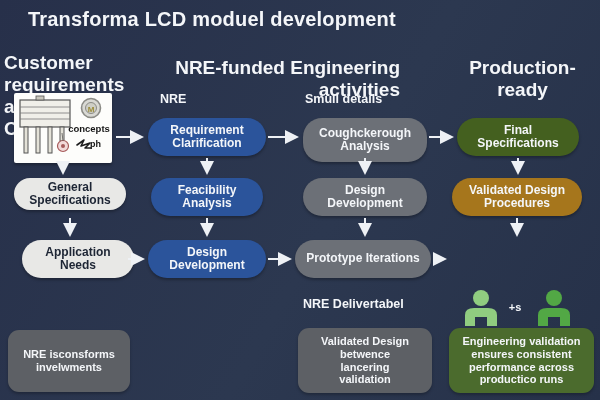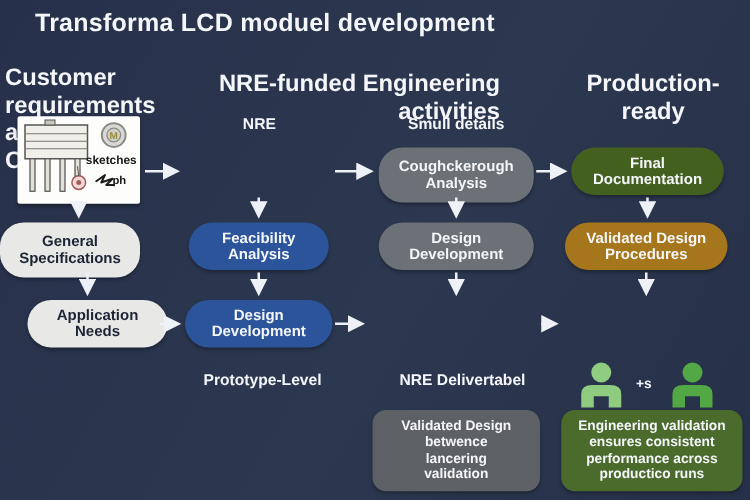--- a/index.html
+++ b/index.html
@@ -5,21 +5,21 @@
   html,body{margin:0;padding:0;background:#1b2334;}
   .stage{
     position:relative;width:600px;height:400px;overflow:hidden;
     font-family:"Liberation Sans", sans-serif;
     background:linear-gradient(120deg,#27304a 0%, var(--bg) 55%, #263149 100%);
     color:var(--text);
   }
   .abs{position:absolute;}
   .title{left:28px;top:8px;font-size:20px;font-weight:bold;letter-spacing:.2px;}
   .colhead{font-size:19px;font-weight:bold;line-height:1.15;white-space:pre-line;}
-  .sub{font-size:12.5px;font-weight:bold;text-align:center;}
+  .sub{font-size:12.5px;font-weight:bold;text-align:left;}
   .pill{
     border-radius:19px;display:flex;align-items:center;justify-content:center;
     text-align:center;font-size:12px;font-weight:bold;line-height:1.12;
     white-space:pre-line;box-shadow:0 2px 3px rgba(0,0,0,.28);
   }
   .pill.blue{background:var(--blue);color:var(--text);}
   .pill.gray{background:var(--gray);color:var(--text);}
   .pill.green{background:var(--green);color:var(--text);}
   .pill.gold{background:var(--gold);color:var(--text);}
   .pill.light{background:var(--light);color:var(--darktext);}
@@ -62,56 +62,60 @@
       <rect x="34" y="34" width="4" height="26" fill="#e4e2d8" stroke="#555" stroke-width="1"></rect>
       <rect x="46" y="34" width="4" height="14" fill="#e4e2d8" stroke="#555" stroke-width="1"></rect>
       <circle cx="49" cy="53" r="5.5" fill="#f2d9d9" stroke="#a65b5b" stroke-width="1.2"></circle>
       <circle cx="49" cy="53" r="2" fill="#a65b5b"></circle>
       <line x1="48" y1="40" x2="49" y2="48" stroke="#555" stroke-width=".8"></line>
       <circle cx="77" cy="15" r="9.5" fill="#d9d9d4" stroke="#8b8b86" stroke-width="1.6"></circle>
       <circle cx="77" cy="15" r="5.5" fill="#cfcfc6" stroke="#8b8b86" stroke-width="1"></circle>
       <text x="77" y="18.5" font-size="8" font-weight="bold" fill="#9a8c3a" text-anchor="middle" font-family="Liberation Sans, sans-serif">M</text>
       <path d="M63 52 l7 -5 l-3 6 l9 -3 l-5 5 l6 0" fill="none" stroke="#1e1e1e" stroke-width="1.6" stroke-linejoin="round" stroke-linecap="round"></path>
     </svg>
-    <div class="abs" style="left:54px;top:30px;width:42px;text-align:center;font-size:9.5px;font-weight:bold;color:#161616;">sketches</div>
+    <div class="abs" style="left:54px;top:30px;width:42px;text-align:center;font-size:9.5px;font-weight:bold;color:#161616;">concepts</div>
     <div class="abs" style="left:76px;top:46px;font-size:9px;font-weight:bold;color:#161616;">ph</div>
   </div>
 
+  <div class="abs pill blue" style="left:148px;top:118px;width:118px;height:38px;">Requirement
+Clarification</div>
   <div class="abs pill gray" style="left:303px;top:118px;width:124px;height:44px;">Coughckerough
 Analysis</div>
   <div class="abs pill green" style="left:457px;top:118px;width:122px;height:38px;">Final
-Documentation</div>
+Specifications</div>
 
-  <div class="abs pill light" style="left:0;top:178px;width:112px;height:44px;">General
+  <div class="abs pill light" style="left:14px;top:178px;width:112px;height:32px;">General
 Specifications</div>
   <div class="abs pill blue" style="left:151px;top:178px;width:112px;height:38px;">Feacibility
 Analysis</div>
   <div class="abs pill gray" style="left:303px;top:178px;width:124px;height:38px;">Design
 Development</div>
   <div class="abs pill gold" style="left:452px;top:178px;width:130px;height:38px;">Validated Design
 Procedures</div>
 
   <div class="abs pill light" style="left:22px;top:240px;width:112px;height:38px;">Application
 Needs</div>
   <div class="abs pill blue" style="left:148px;top:240px;width:118px;height:38px;">Design
 Development</div>
+  <div class="abs pill gray" style="left:295px;top:240px;width:136px;height:38px;">Prototype Iterations</div>
 
-  <div class="abs sub" style="left:150px;top:297px;width:120px;">Prototype-Level</div>
   <div class="abs sub" style="left:303px;top:297px;width:134px;">NRE Delivertabel</div>
 
   <svg class="abs" style="left:461px;top:289px;" width="40" height="38" viewBox="0 0 38 38">
     <circle cx="19" cy="9" r="8" fill="#90cc80"></circle>
     <path d="M3 37 V26 Q3 19 12 19 H26 Q35 19 35 26 V37 H25 V28 H13 V37 Z" fill="#90cc80"></path>
   </svg>
   <div class="abs plus" style="left:503px;top:301px;width:24px;text-align:center;">+s</div>
   <svg class="abs" style="left:534px;top:289px;" width="40" height="38" viewBox="0 0 38 38">
     <circle cx="19" cy="9" r="8" fill="#52a845"></circle>
     <path d="M3 37 V26 Q3 19 12 19 H26 Q35 19 35 26 V37 H25 V28 H13 V37 Z" fill="#52a845"></path>
   </svg>
 
+  <div class="abs note gray" style="left:8px;top:330px;width:122px;height:62px;">NRE isconsforms
+invelwments</div>
   <div class="abs note gray" style="left:298px;top:328px;width:134px;height:65px;">Validated Design
 betwence
 lancering
 validation</div>
   <div class="abs note green" style="left:449px;top:328px;width:145px;height:65px;">Engineering validation
 ensures consistent
 performance across
 productico runs</div>
 
   <svg class="abs" style="left:0;top:0;pointer-events:none;" width="600" height="400" viewBox="0 0 600 400">

